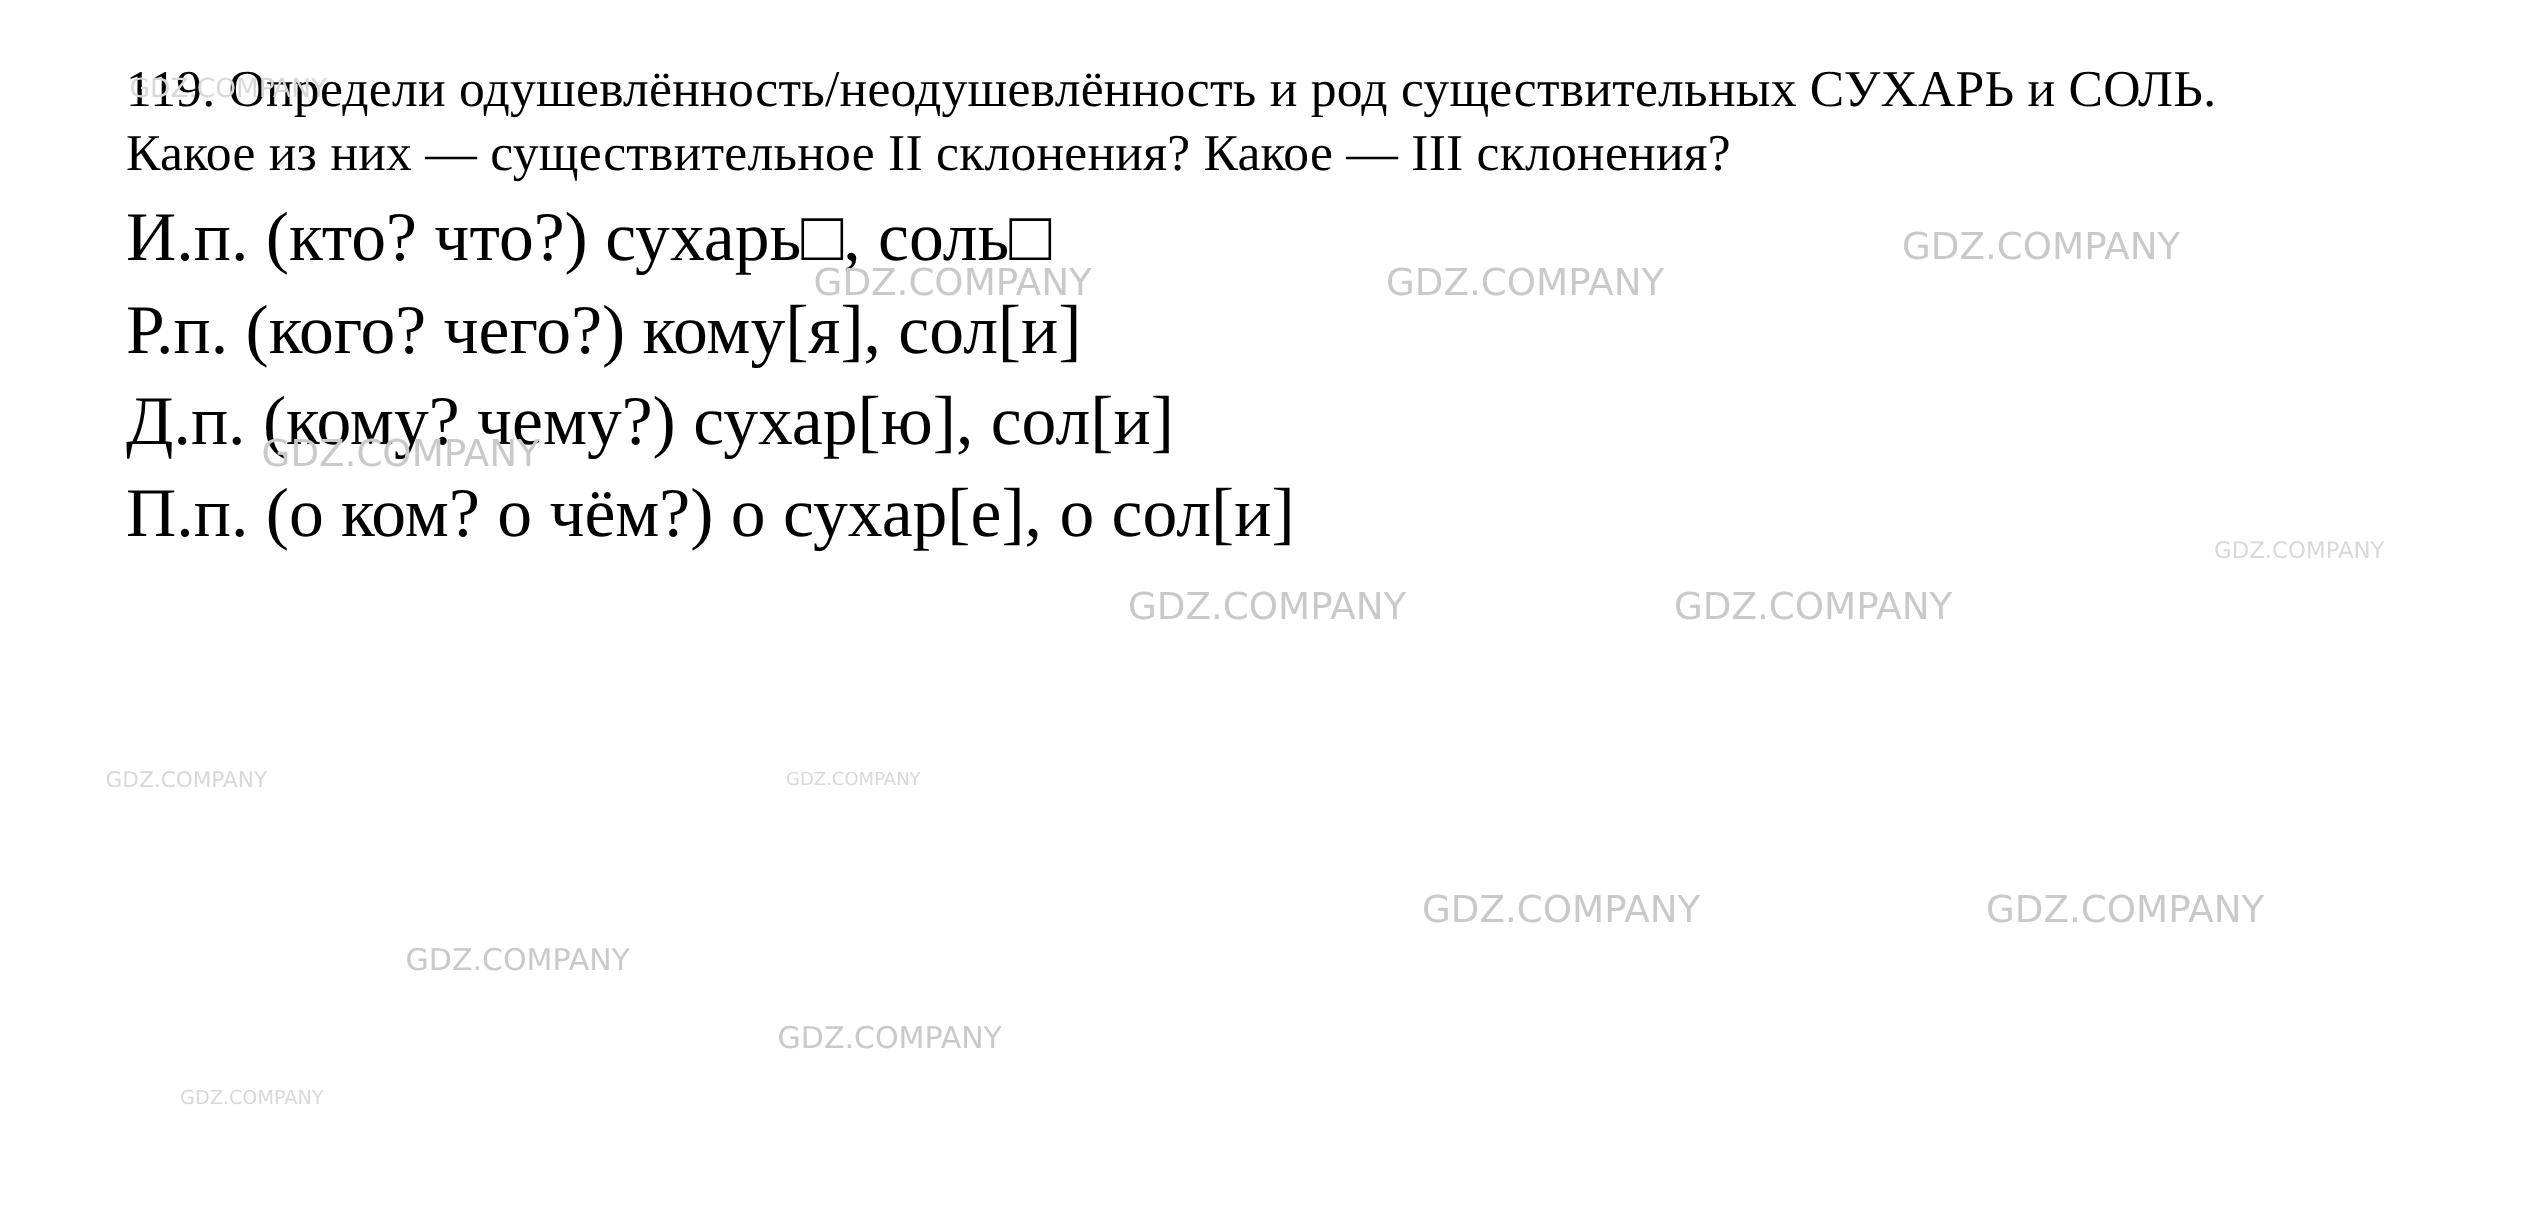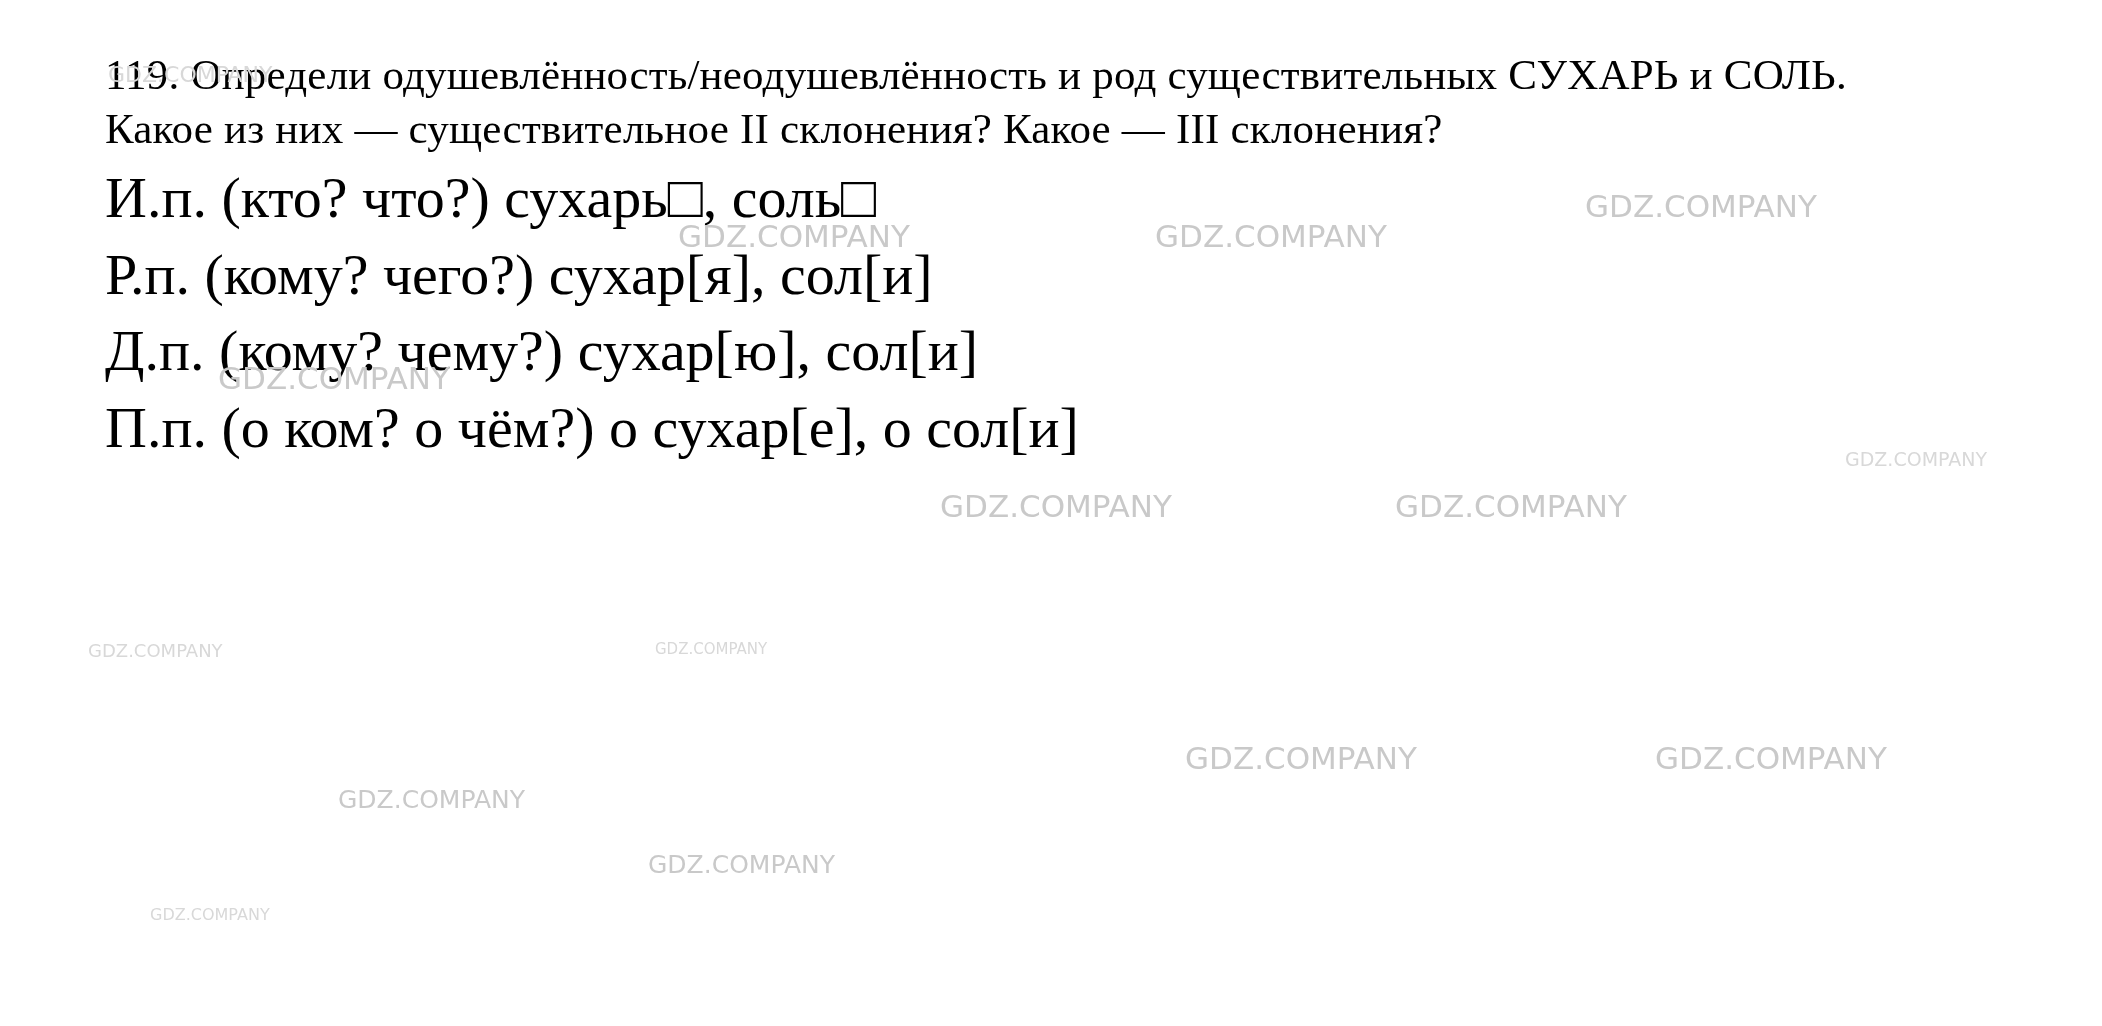--- a/index.html
+++ b/index.html
@@ -79,21 +79,21 @@
 
 <div id="page">
 
   <div id="content">
 
     <div class="para problem">119. Определи одушевлённость/неодушевлённость и род существительных СУХАРЬ и СОЛЬ. Какое из них — существительное II склонения? Какое — III склонения?</div>
 
 
     <div class="case-list">
       <div class="case-line">И.п. (кто? что?) сухарь□, соль□</div>
-      <div class="case-line">Р.п. (кому? чего?) сухар[я], сол[и]</div>
+      <div class="case-line">Р.п. (кого? чего?) кому[я], сол[и]</div>
       <div class="case-line">Д.п. (кому? чему?) сухар[ю], сол[и]</div>
       <div class="case-line">П.п. (о ком? о чём?) о сухар[е], о сол[и]</div>
     </div>
 
     <div class="summary">
     </div>
 
   </div>
 
   <div id="watermark-layer">

